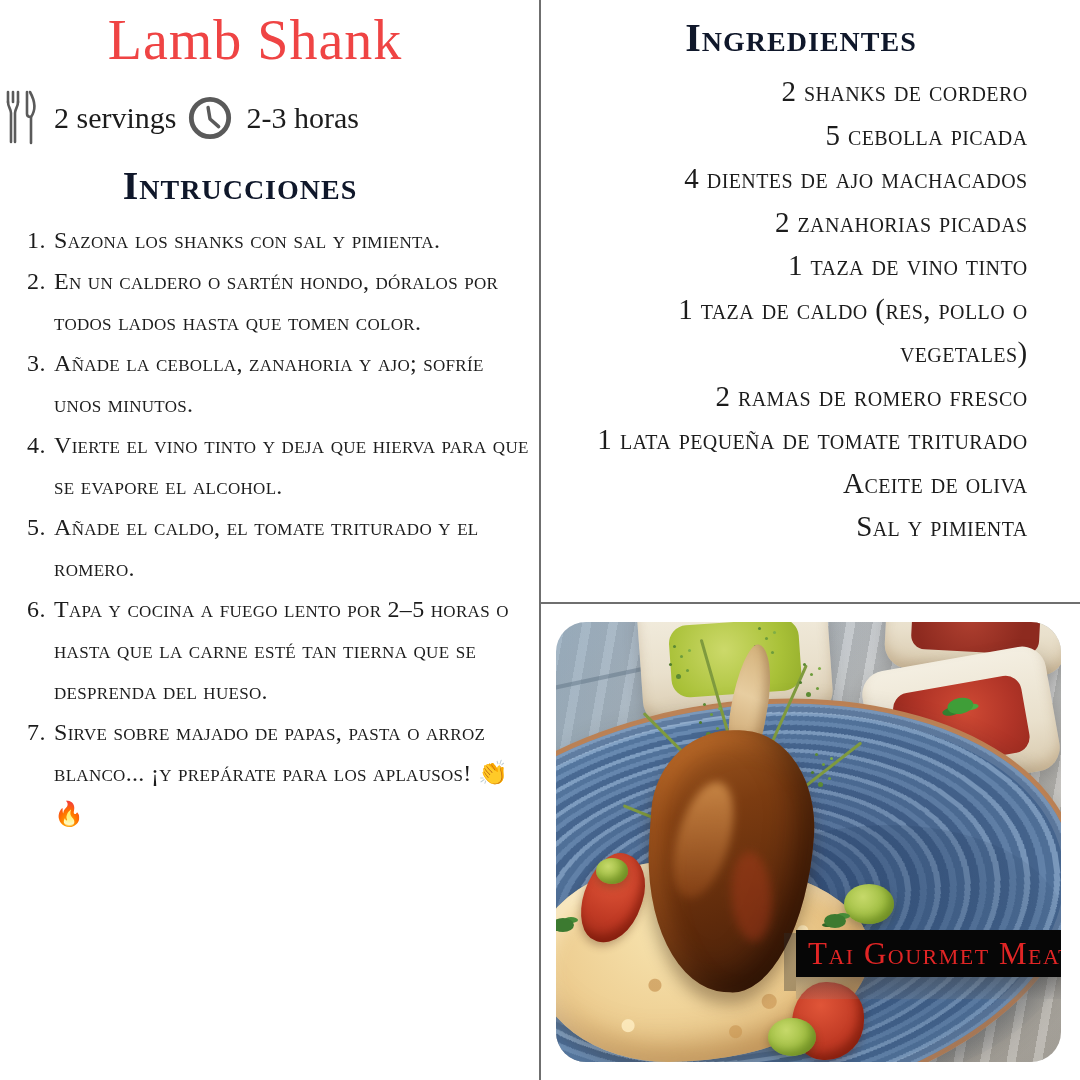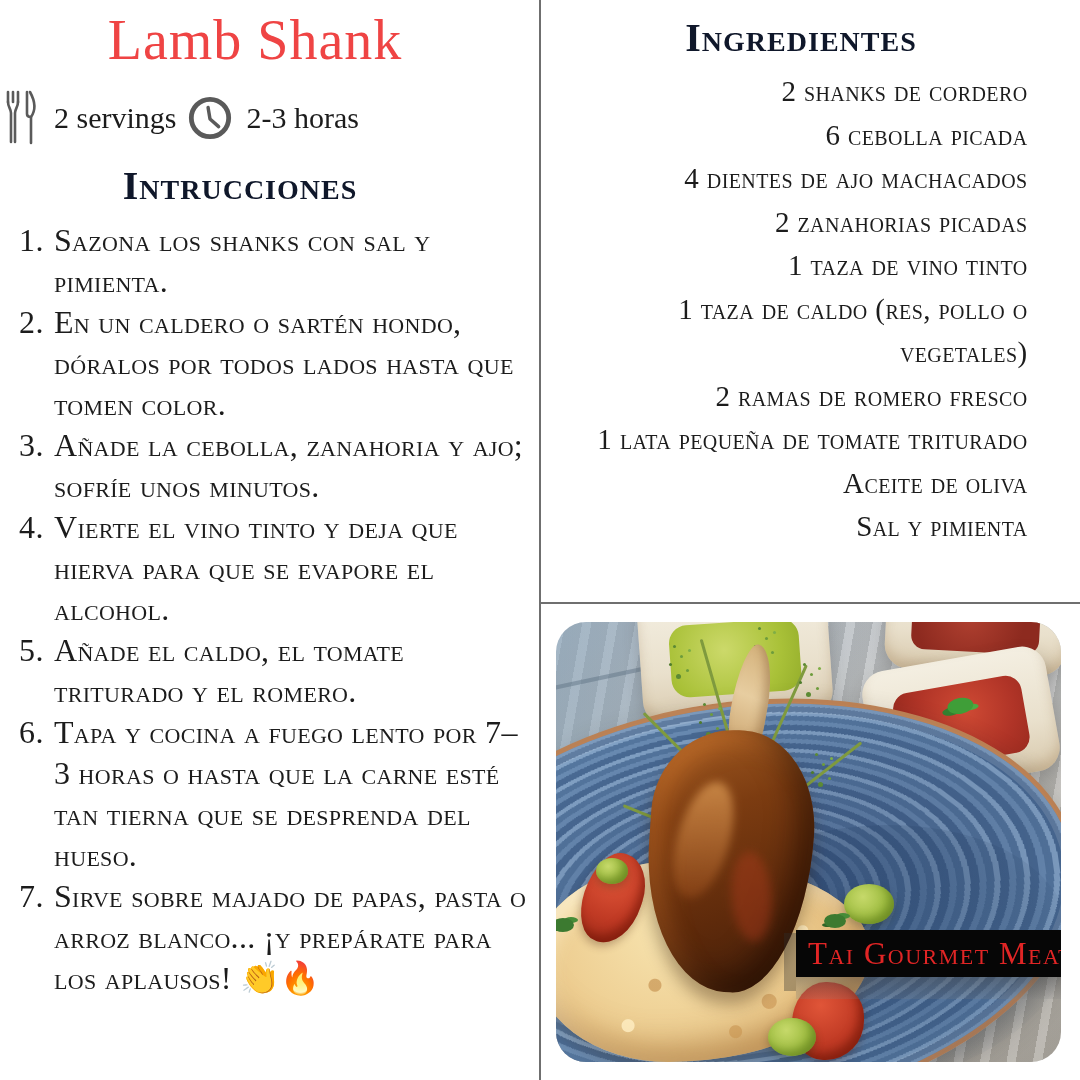--- a/index.html
+++ b/index.html
@@ -19,21 +19,21 @@
   .meta-row { display:flex; align-items:center; gap:14px; }
   .meta-row .txt { font-size:30px; color:#1c1c1c; }
   .icon-fk { width:40px; height:60px; }
   .icon-clock { width:46px; height:46px; }
 
   .h2 { font-size:40px; line-height:48px; font-variant:small-caps; font-weight:600;
         letter-spacing:1px; text-align:center; color:#0f172a; }
   .col-left .h2 { margin-top:14px; width:480px; }
 
   ol.instructions { margin-top:10px; margin-left:0; padding-left:52px; width:532px;
-        font-variant:small-caps; font-size:32px; line-height:41px; letter-spacing:.3px; }
+        font-variant:small-caps; font-size:24px; line-height:41px; letter-spacing:.3px; }
   ol.instructions li { padding-left:2px; }
 
   
   .col-right { position:absolute; left:541px; top:0; width:539px; height:1080px; }
   .col-right .h2 { margin-top:14px; width:520px; }
   ul.ingredients { margin:8px auto 0 auto; width:434px; list-style:none; text-align:right;
         font-variant:small-caps; font-size:29px; line-height:43.5px; letter-spacing:.4px; }
 
   
   .photo { position:absolute; left:556px; top:622px; width:505px; height:440px;
@@ -157,32 +157,32 @@
       </div>
     </div>
 
     <h2 class="h2">Intrucciones</h2>
     <ol class="instructions">
         <li>Sazona los shanks con sal y pimienta.</li>
         <li>En un caldero o sartén hondo, dóralos por todos lados hasta que tomen color.</li>
         <li>Añade la cebolla, zanahoria y ajo; sofríe unos minutos.</li>
         <li>Vierte el vino tinto y deja que hierva para que se evapore el alcohol.</li>
         <li>Añade el caldo, el tomate triturado y el romero.</li>
-        <li>Tapa y cocina a fuego lento por 7–3 horas o hasta que la carne esté tan tierna que se desprenda del hueso.</li>
+        <li>Tapa y cocina a fuego lento por 2–5 horas o hasta que la carne esté tan tierna que se desprenda del hueso.</li>
         <li>Sirve sobre majado de papas, pasta o arroz blanco... ¡y prepárate para los aplausos! 👏🔥</li>
       </ol>
   </div>
 
   <div class="divider-v"></div>
 
   <div class="col-right">
     <h2 class="h2">Ingredientes</h2>
     <ul class="ingredients">
         <li>2 shanks de cordero</li>
-        <li>6 cebolla picada</li>
+        <li>5 cebolla picada</li>
         <li>4 dientes de ajo machacados</li>
         <li>2 zanahorias picadas</li>
         <li>1 taza de vino tinto</li>
         <li>1 taza de caldo (res, pollo o vegetales)</li>
         <li>2 ramas de romero fresco</li>
         <li>1 lata pequeña de tomate triturado</li>
         <li>Aceite de oliva</li>
         <li>Sal y pimienta</li>
       </ul>
   </div>

